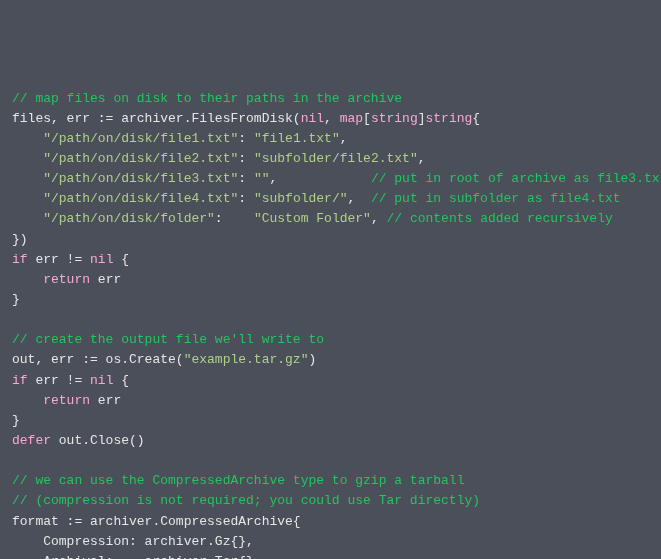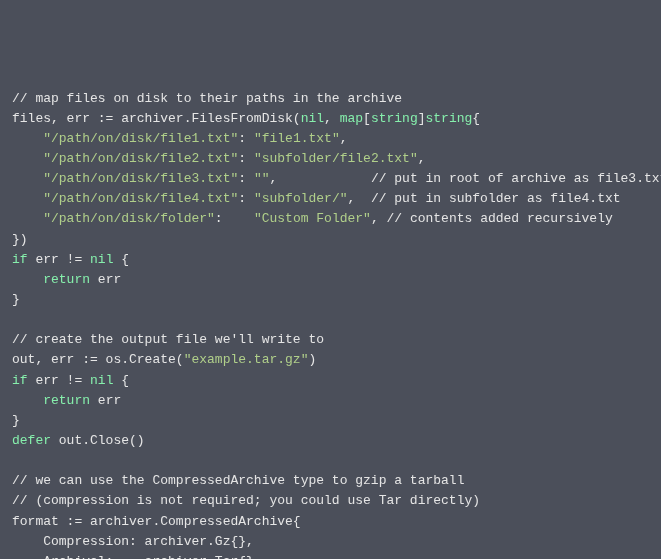--- a/index.html
+++ b/index.html
@@ -8,22 +8,22 @@
     background: #4b4f5a;
     font-family: "Consolas", "Menlo", "Courier New", monospace;
     font-size: 13px;
     line-height: 1.55;
     color: #e6e6e6;
     white-space: pre;
     overflow-x: auto;
     width: 661px;
     box-sizing: border-box;
   }
-  .cm  { color: #e5e5e5; }   
-  .kw  { color: #86efac; }   
+  .cm  { color: #22c55e; }   
+  .kw  { color: #f9a8d4; }   
   .str { color: #b0cf8a; }   
   .typ { color: #e6e6e6; margin-top: 15px; }   
 </style>
 </head>
 <body>
 
 
 
 <div id="code-container"><div><span class="cm">// map files on disk to their paths in the archive</span></div><div><span class="typ">files, err := archiver.FilesFromDisk(</span><span class="kw">nil</span><span class="typ">, </span><span class="kw">map</span><span class="typ">[</span><span class="kw">string</span><span class="typ">]</span><span class="kw">string</span><span class="typ">{</span></div><div><span class="typ">    </span><span class="str">"/path/on/disk/file1.txt"</span><span class="typ">: </span><span class="str">"file1.txt"</span><span class="typ">,</span></div><div><span class="typ">    </span><span class="str">"/path/on/disk/file2.txt"</span><span class="typ">: </span><span class="str">"subfolder/file2.txt"</span><span class="typ">,</span></div><div><span class="typ">    </span><span class="str">"/path/on/disk/file3.txt"</span><span class="typ">: </span><span class="str">""</span><span class="typ">,            </span><span class="cm">// put in root of archive as file3.txt</span></div><div><span class="typ">    </span><span class="str">"/path/on/disk/file4.txt"</span><span class="typ">: </span><span class="str">"subfolder/"</span><span class="typ">,  </span><span class="cm">// put in subfolder as file4.txt</span></div><div><span class="typ">    </span><span class="str">"/path/on/disk/folder"</span><span class="typ">:    </span><span class="str">"Custom Folder"</span><span class="typ">, </span><span class="cm">// contents added recursively</span></div><div><span class="typ">})</span></div><div><span class="kw">if</span><span class="typ"> err != </span><span class="kw">nil</span><span class="typ"> {</span></div><div><span class="typ">    </span><span class="kw">return</span><span class="typ"> err</span></div><div><span class="typ">}</span></div><div>&nbsp;</div><div><span class="cm">// create the output file we'll write to</span></div><div><span class="typ">out, err := os.Create(</span><span class="str">"example.tar.gz"</span><span class="typ">)</span></div><div><span class="kw">if</span><span class="typ"> err != </span><span class="kw">nil</span><span class="typ"> {</span></div><div><span class="typ">    </span><span class="kw">return</span><span class="typ"> err</span></div><div><span class="typ">}</span></div><div><span class="kw">defer</span><span class="typ"> out.Close()</span></div><div>&nbsp;</div><div><span class="cm">// we can use the CompressedArchive type to gzip a tarball</span></div><div><span class="cm">// (compression is not required; you could use Tar directly)</span></div><div><span class="typ">format := archiver.CompressedArchive{</span></div><div><span class="typ">    Compression: archiver.Gz{},</span></div><div><span class="typ">    Archival:    archiver.Tar{},</span></div></div>
 

